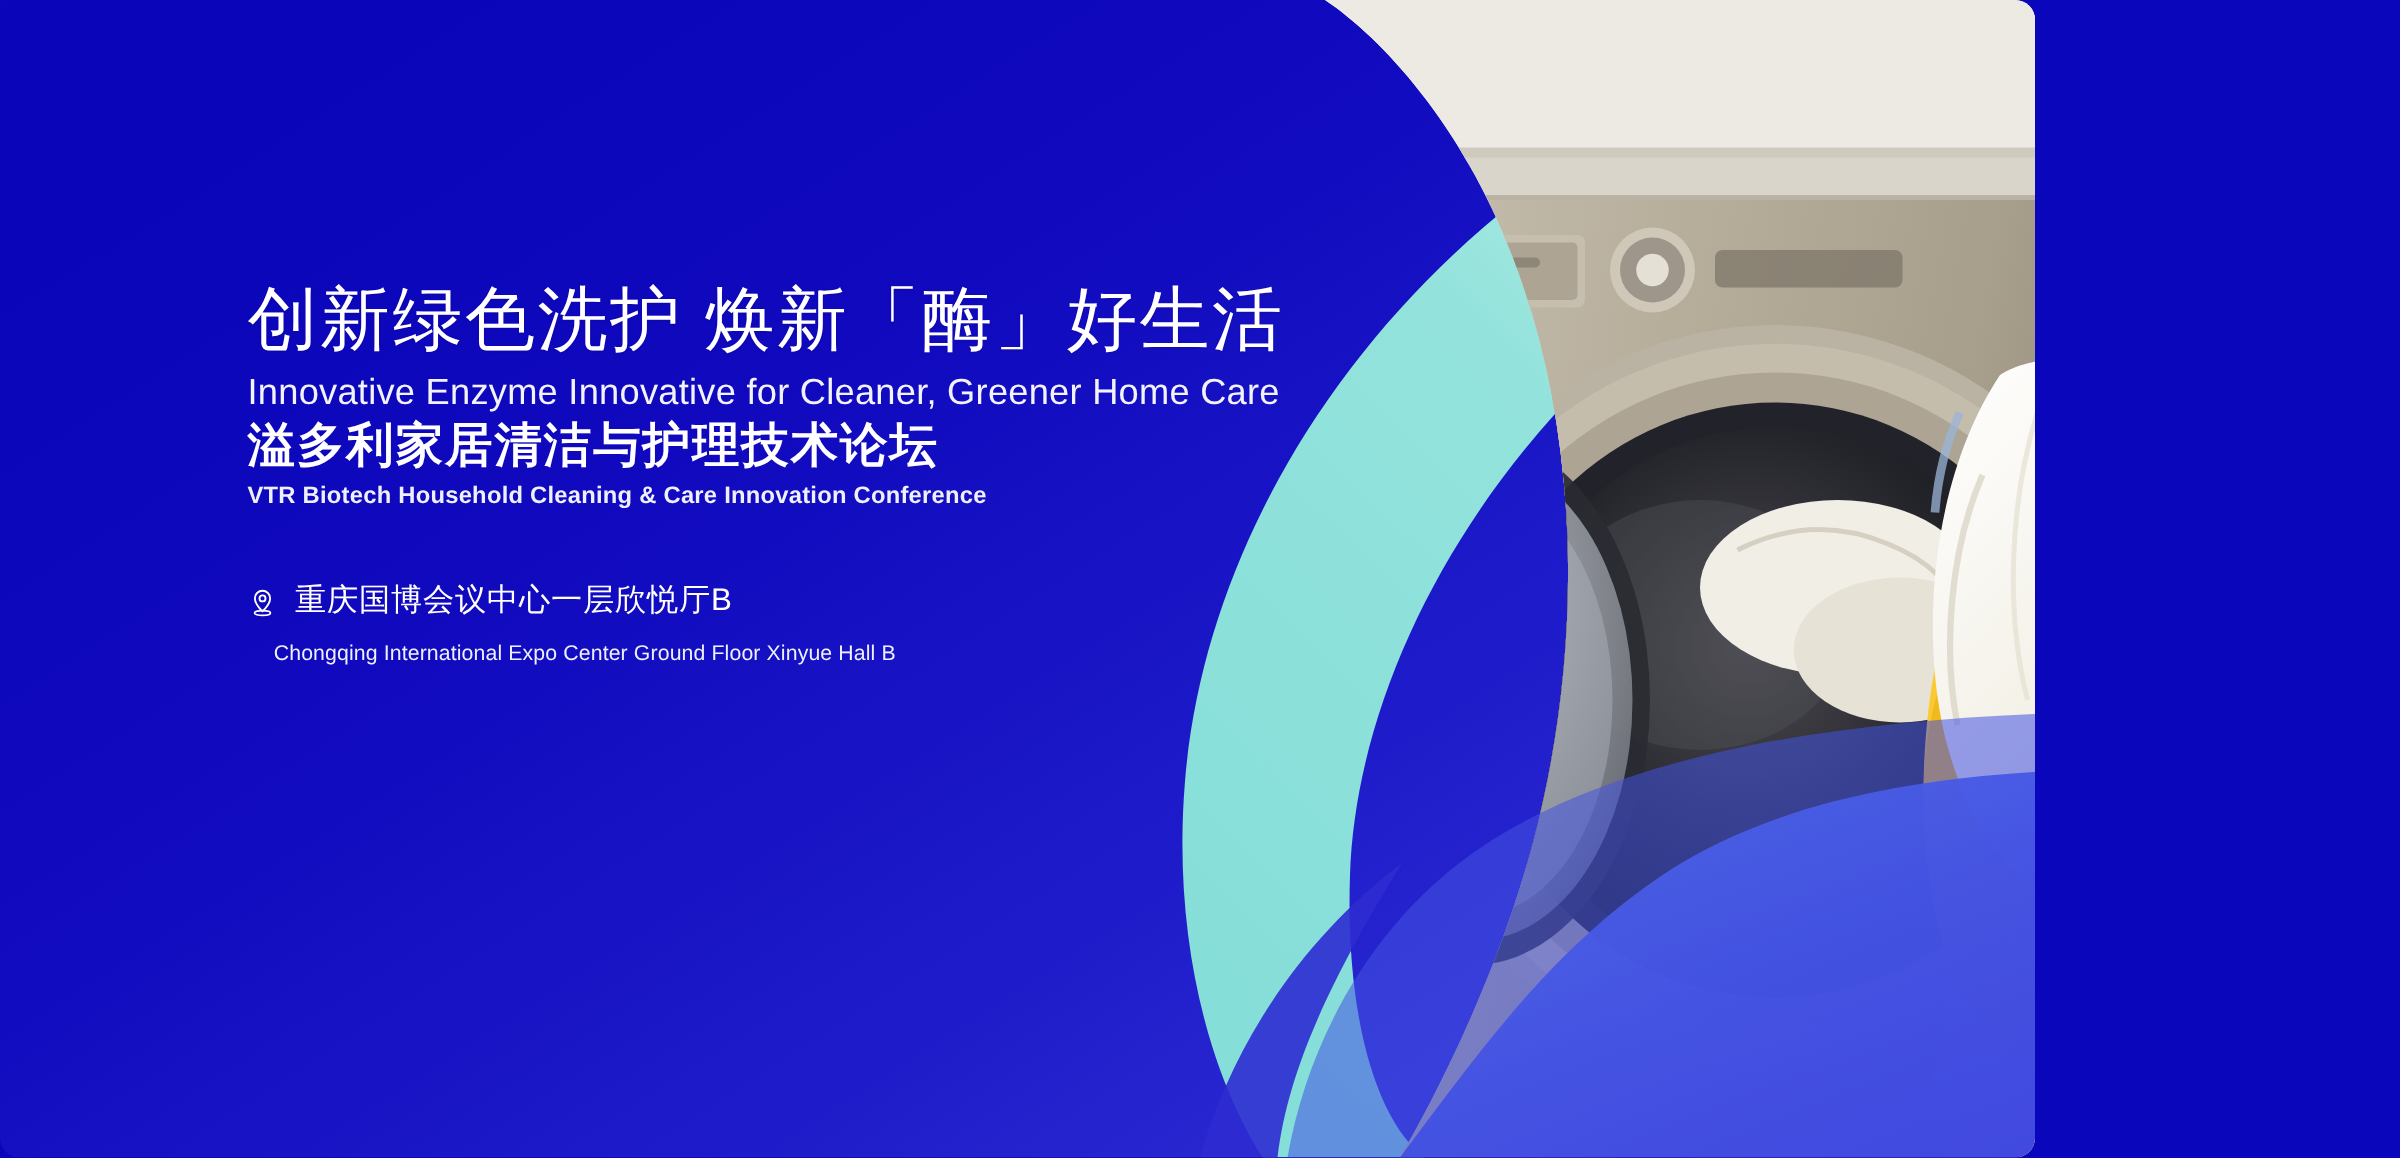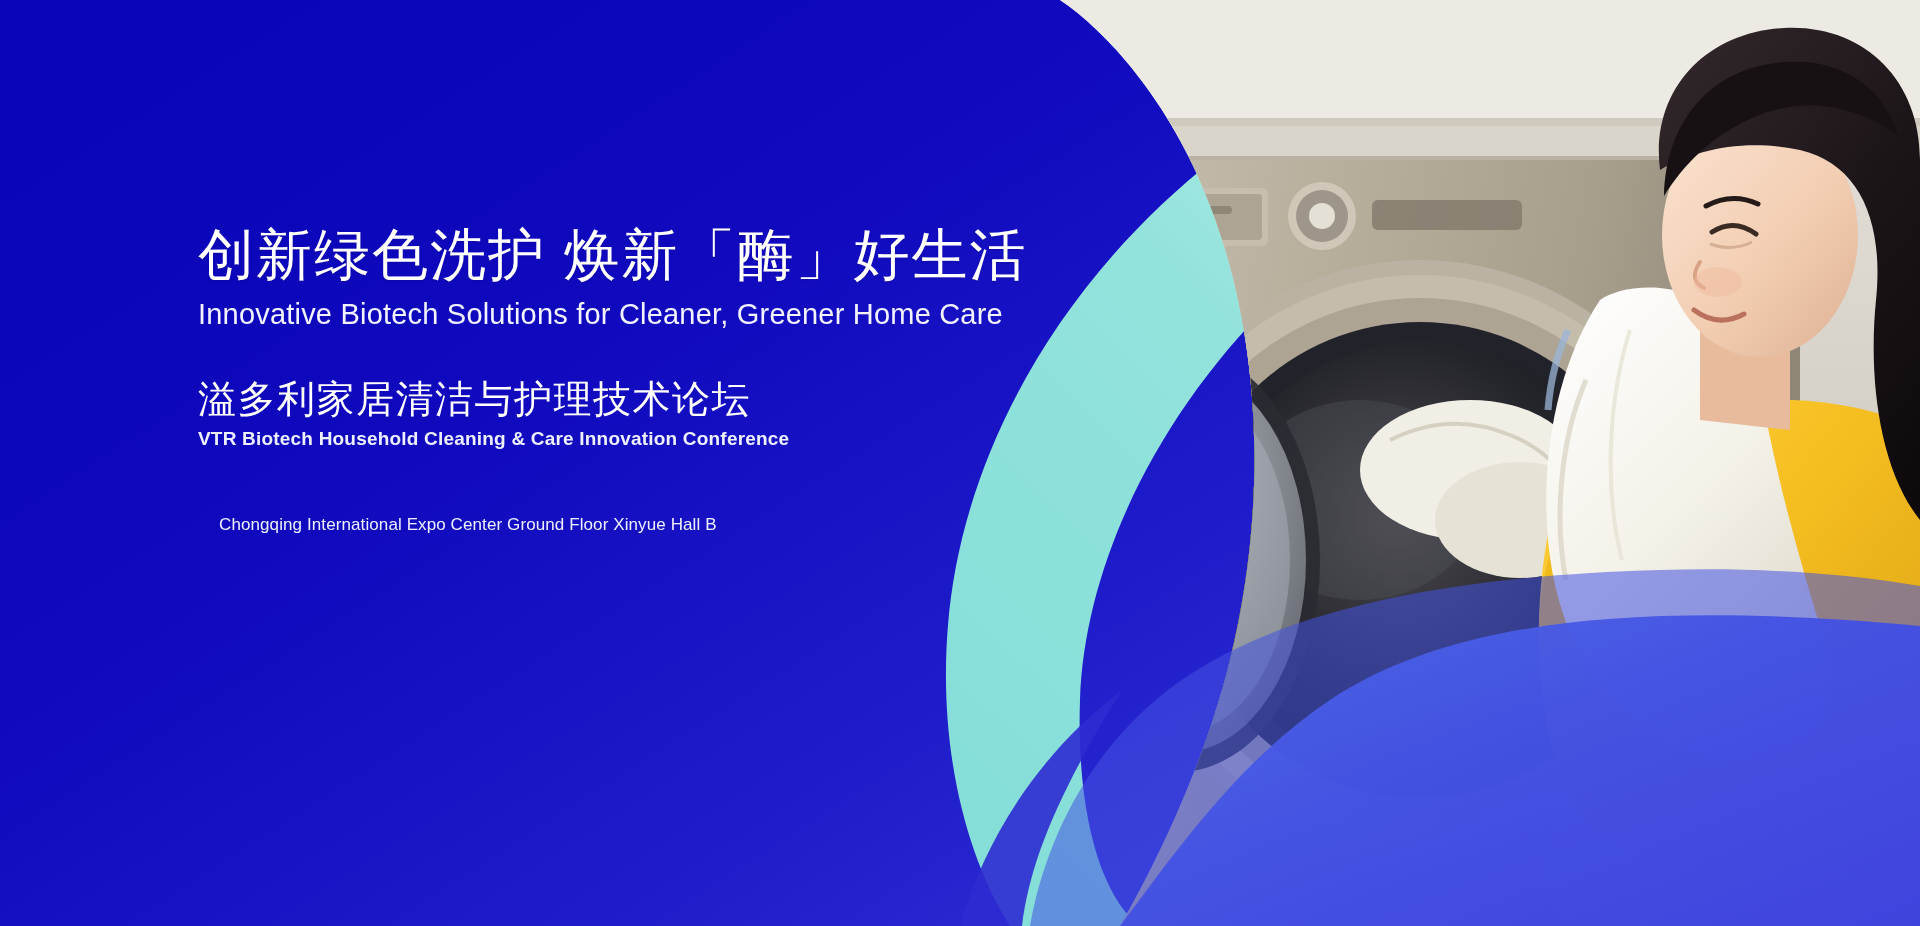--- a/index.html
+++ b/index.html
@@ -1,23 +1,24 @@
 <!DOCTYPE html>
 <html><head>
 <meta charset="utf-8">
 <style>
   * { margin:0; padding:0; box-sizing:border-box; }
   html,body { width:1920px; height:926px; overflow:hidden; background:#0A06BB; }
   body { font-family:"Liberation Sans","DejaVu Sans",sans-serif; }
 
   #banner {
     position:relative;
-    width:1920px; height:926px;
+    width:1628px; height:926px;
     overflow:hidden;
     background:linear-gradient(105deg,#0B06BA 0%,#0F0ABF 28%,#1A18C8 55%,#2C2BD2 78%,#3836D8 100%);
+    border-radius:16px;
   }
 
   
   #art { position:absolute; inset:0; }
   #art svg { display:block; width:1920px; height:926px; }
 
   
   #content {
     position:absolute;
     left:198px; top:0;
@@ -42,23 +43,22 @@
     font-weight:400;
     letter-spacing:.2px;
     margin-top:8px;
     white-space:nowrap;
     color:#f2f3ff;
   }
 
   .sub-cn {
     font-size:38px;
     line-height:1.25;
-    font-weight:400;
+    font-weight:700;
     letter-spacing:1.5px;
-    margin-top:42px;
     white-space:nowrap;
     color:#ffffff;
   }
   .sub-en {
     font-size:19px;
     line-height:1.3;
     font-weight:700;
     letter-spacing:.2px;
     margin-top:4px;
     white-space:nowrap;
@@ -329,27 +329,39 @@
                  C985,838 1040,752 1122,690
                  C1060,790 1030,860 1022,926 Z" fill="#2E2BD0" opacity="0.9"></path>
       </g>
     </svg>
   </div>
 
   <div id="content">
 
     <div class="title-cn">创新绿色洗护 焕新「酶」好生活</div>
 
-    <div class="title-en">Innovative Biotech Solutions for Cleaner, Greener Home Care</div>
+    <div class="title-en">Innovative Enzyme Innovative for Cleaner, Greener Home Care</div>
 
     <div class="sub-cn">溢多利家居清洁与护理技术论坛</div>
 
     <div class="sub-en">VTR Biotech Household Cleaning &amp; Care Innovation Conference</div>
 
     <div class="info-block">
 
 
+      <div class="info-row">
+        <span class="info-icon">
+          <svg viewBox="0 0 24 24" xmlns="http://www.w3.org/2000/svg">
+            <path d="M12 2.6c-3.4 0-6.1 2.7-6.1 6.1 0 4.3 6.1 10.4 6.1 10.4s6.1-6.1 6.1-10.4c0-3.4-2.7-6.1-6.1-6.1z" fill="none" stroke="#ffffff" stroke-width="1.5" stroke-linejoin="round"></path>
+            <circle cx="12" cy="8.7" r="2.4" fill="none" stroke="#ffffff" stroke-width="1.5"></circle>
+            <ellipse cx="12" cy="20.4" rx="6.4" ry="1.9" fill="none" stroke="#ffffff" stroke-width="1.3"></ellipse>
+          </svg>
+        </span>
+        <div class="info-texts">
+          <span class="info-main">重庆国博会议中心一层欣悦厅B</span>
+        </div>
+      </div>
 
       <div class="info-sub">Chongqing International Expo Center Ground Floor Xinyue Hall B</div>
 
     </div>
   </div>
 </div>
 
 </body></html>

